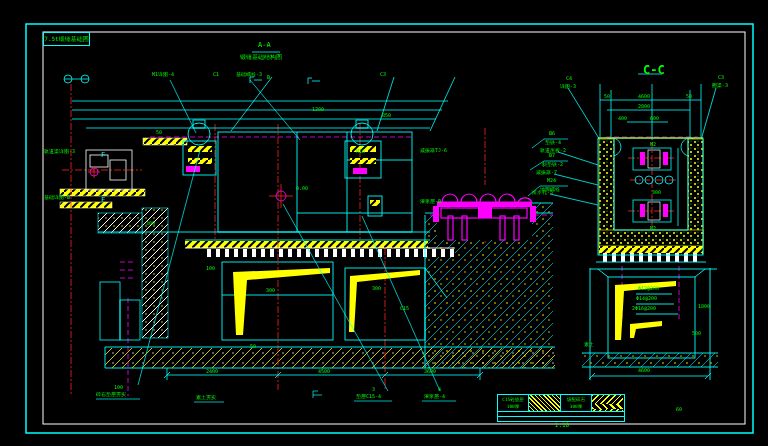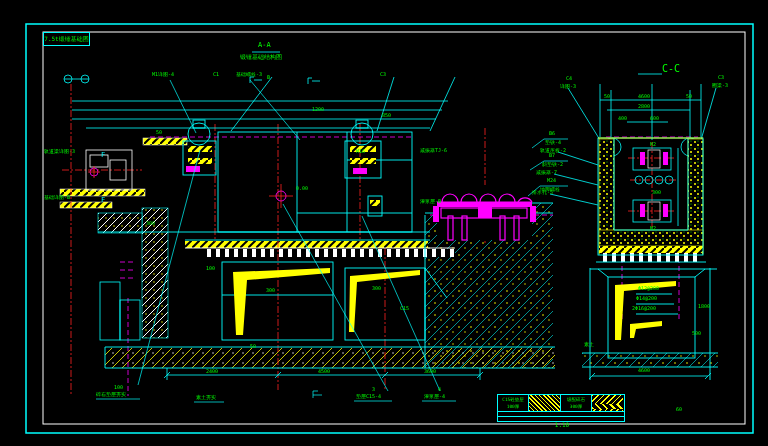--- a/index.html
+++ b/index.html
@@ -351,21 +351,21 @@
       <span class="lbl g" style="left: 206px; top: 369px;">2400</span>
       <span class="lbl g" style="left: 318px; top: 369px;">4500</span>
       <span class="lbl g" style="left: 424px; top: 369px;">3600</span>
       <span class="lbl g" style="left: 114px; top: 385px;">100</span>
       <span class="lbl g" style="left: 96px; top: 392px;">碎石垫层夯实</span>
       <span class="lbl g" style="left: 196px; top: 395px;">素土夯实</span>
       <span class="lbl g" style="left: 372px; top: 387px;">3</span>
       <span class="lbl g" style="left: 356px; top: 394px;">垫层C15-4</span>
       <span class="lbl g" style="left: 438px; top: 387px;">4</span>
       <span class="lbl g" style="left: 424px; top: 394px;">灌浆层-4</span>
-      <span class="lbl g" style="left: 662px; top: 64px; font-size: 10px;">C-C</span>
+      <span class="lbl g" style="left: 643px; top: 64px; font-size: 12px; font-weight: bold;">C-C</span>
       <span class="lbl g" style="left: 566px; top: 76px;">C4</span>
       <span class="lbl g" style="left: 560px; top: 84px;">详图-3</span>
       <span class="lbl g" style="left: 718px; top: 75px;">C3</span>
       <span class="lbl g" style="left: 712px; top: 83px;">圈梁-3</span>
       <span class="lbl g" style="left: 604px; top: 94px;">50</span>
       <span class="lbl g" style="left: 638px; top: 94px;">4600</span>
       <span class="lbl g" style="left: 686px; top: 94px;">50</span>
       <span class="lbl g" style="left: 638px; top: 104px;">2800</span>
       <span class="lbl g" style="left: 618px; top: 116px;">400</span>
       <span class="lbl g" style="left: 650px; top: 116px;">600</span>

